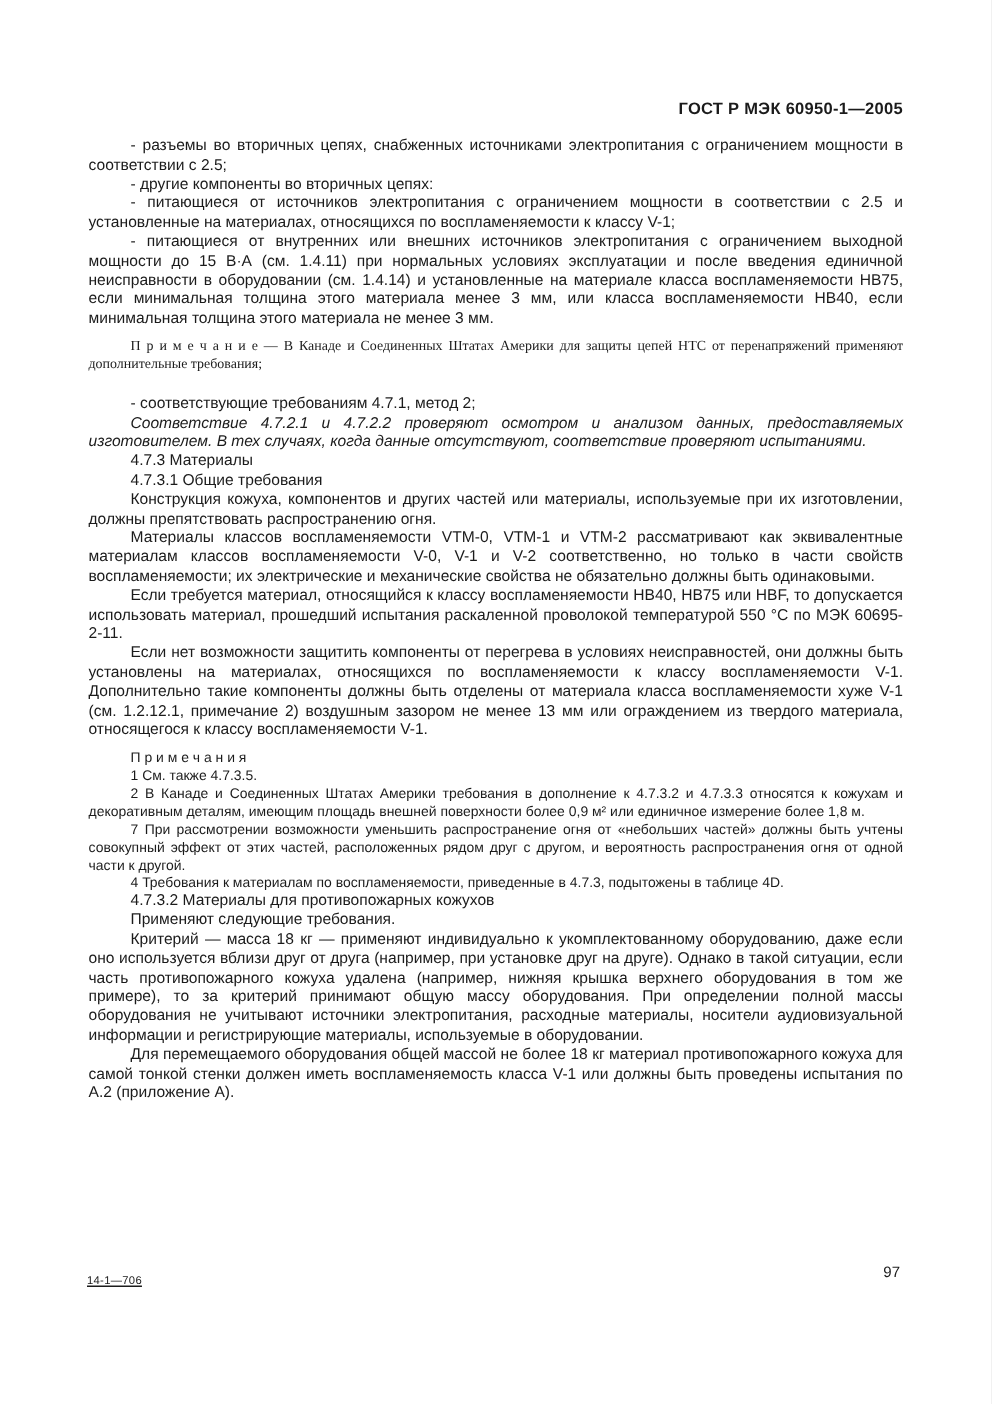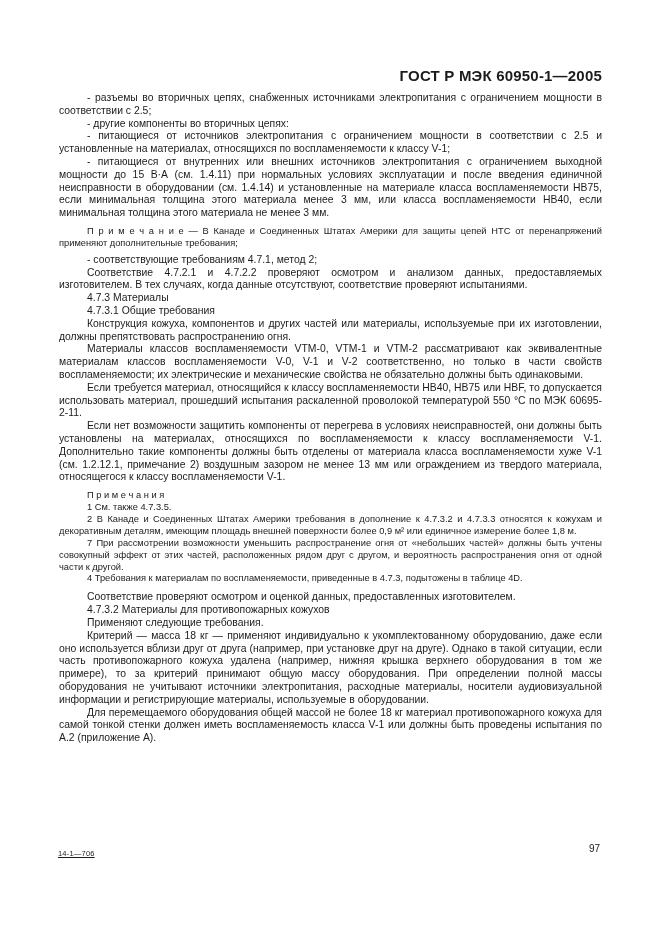--- a/index.html
+++ b/index.html
@@ -13,43 +13,43 @@
     color: #1b1b1b;
     overflow: hidden;
   }
   .doc-header {
     position: absolute;
     top: 67px;
     left: 59px;
     width: 543px;
     text-align: right;
     font-weight: bold;
-    font-size: 15px;
+    font-size: 11px;
     letter-spacing: 0.2px;
   }
   .content {
     position: absolute;
     top: 92px;
     left: 59px;
     width: 543px;
   }
   .content p {
     margin: 0;
     text-align: justify;
     text-indent: 28px;
     font-size: 10.4px;
     line-height: 12.8px;
   }
   .content p.note {
     font-size: 9.3px;
     line-height: 11.9px;
   }
   .content p.gap-above { margin-top: 6px; }
-  .content p.gap-below { margin-bottom: 4px; }
-  .content p.italic { }
+  .content p.gap-below { margin-bottom: 14px; font-family: Liberation Serif, serif; }
+  .content p.italic { font-style: italic; }
   .content p.bold { font-weight: normal; }
   .footer-note {
     position: absolute;
     left: 58px;
     top: 849px;
     font-size: 7.5px;
     letter-spacing: 0.2px;
     text-decoration: underline;
   }
   .page-number {
@@ -78,21 +78,20 @@
     <p>4.7.3.1 Общие требования</p>
     <p>Конструкция кожуха, компонентов и других частей или материалы, используемые при их изготовлении, должны препятствовать распространению огня.</p>
     <p>Материалы классов воспламеняемости VTM-0, VTM-1 и VTM-2 рассматривают как эквивалентные материалам классов воспламеняемости V-0, V-1 и V-2 соответственно, но только в части свойств воспламеняемости; их электрические и механические свойства не обязательно должны быть одинаковыми.</p>
     <p>Если требуется материал, относящийся к классу воспламеняемости НВ40, НВ75 или HBF, то допускается использовать материал, прошедший испытания раскаленной проволокой температурой 550 °С по МЭК 60695-2-11.</p>
     <p>Если нет возможности защитить компоненты от перегрева в условиях неисправностей, они должны быть установлены на материалах, относящихся по воспламеняемости к классу воспламеняемости V-1. Дополнительно такие компоненты должны быть отделены от материала класса воспламеняемости хуже V-1 (см. 1.2.12.1, примечание 2) воздушным зазором не менее 13 мм или ограждением из твердого материала, относящегося к классу воспламеняемости V-1.</p>
     <p class="note gap-above">П р и м е ч а н и я</p>
     <p class="note">1 См. также 4.7.3.5.</p>
     <p class="note">2 В Канаде и Соединенных Штатах Америки требования в дополнение к 4.7.3.2 и 4.7.3.3 относятся к кожухам и декоративным деталям, имеющим площадь внешней поверхности более 0,9 м² или единичное измерение более 1,8 м.</p>
     <p class="note">7 При рассмотрении возможности уменьшить распространение огня от «небольших частей» должны быть учтены совокупный эффект от этих частей, расположенных рядом друг с другом, и вероятность распространения огня от одной части к другой.</p>
     <p class="note">4 Требования к материалам по воспламеняемости, приведенные в 4.7.3, подытожены в таблице 4D.</p>
-    <p class="italic gap-above">Соответствие проверяют осмотром и оценкой данных, предоставленных изготовителем.</p>
     <p>4.7.3.2 Материалы для противопожарных кожухов</p>
     <p>Применяют следующие требования.</p>
     <p>Критерий — масса 18 кг — применяют индивидуально к укомплектованному оборудованию, даже если оно используется вблизи друг от друга (например, при установке друг на друге). Однако в такой ситуации, если часть противопожарного кожуха удалена (например, нижняя крышка верхнего оборудования в том же примере), то за критерий принимают общую массу оборудования. При определении полной массы оборудования не учитывают источники электропитания, расходные материалы, носители аудиовизуальной информации и регистрирующие материалы, используемые в оборудовании.</p>
     <p>Для перемещаемого оборудования общей массой не более 18 кг материал противопожарного кожуха для самой тонкой стенки должен иметь воспламеняемость класса V-1 или должны быть проведены испытания по А.2 (приложение А).</p>
   </div>
 
   <div class="footer-note">14-1—706</div>
   <div class="page-number">97</div>
 
 </div>

